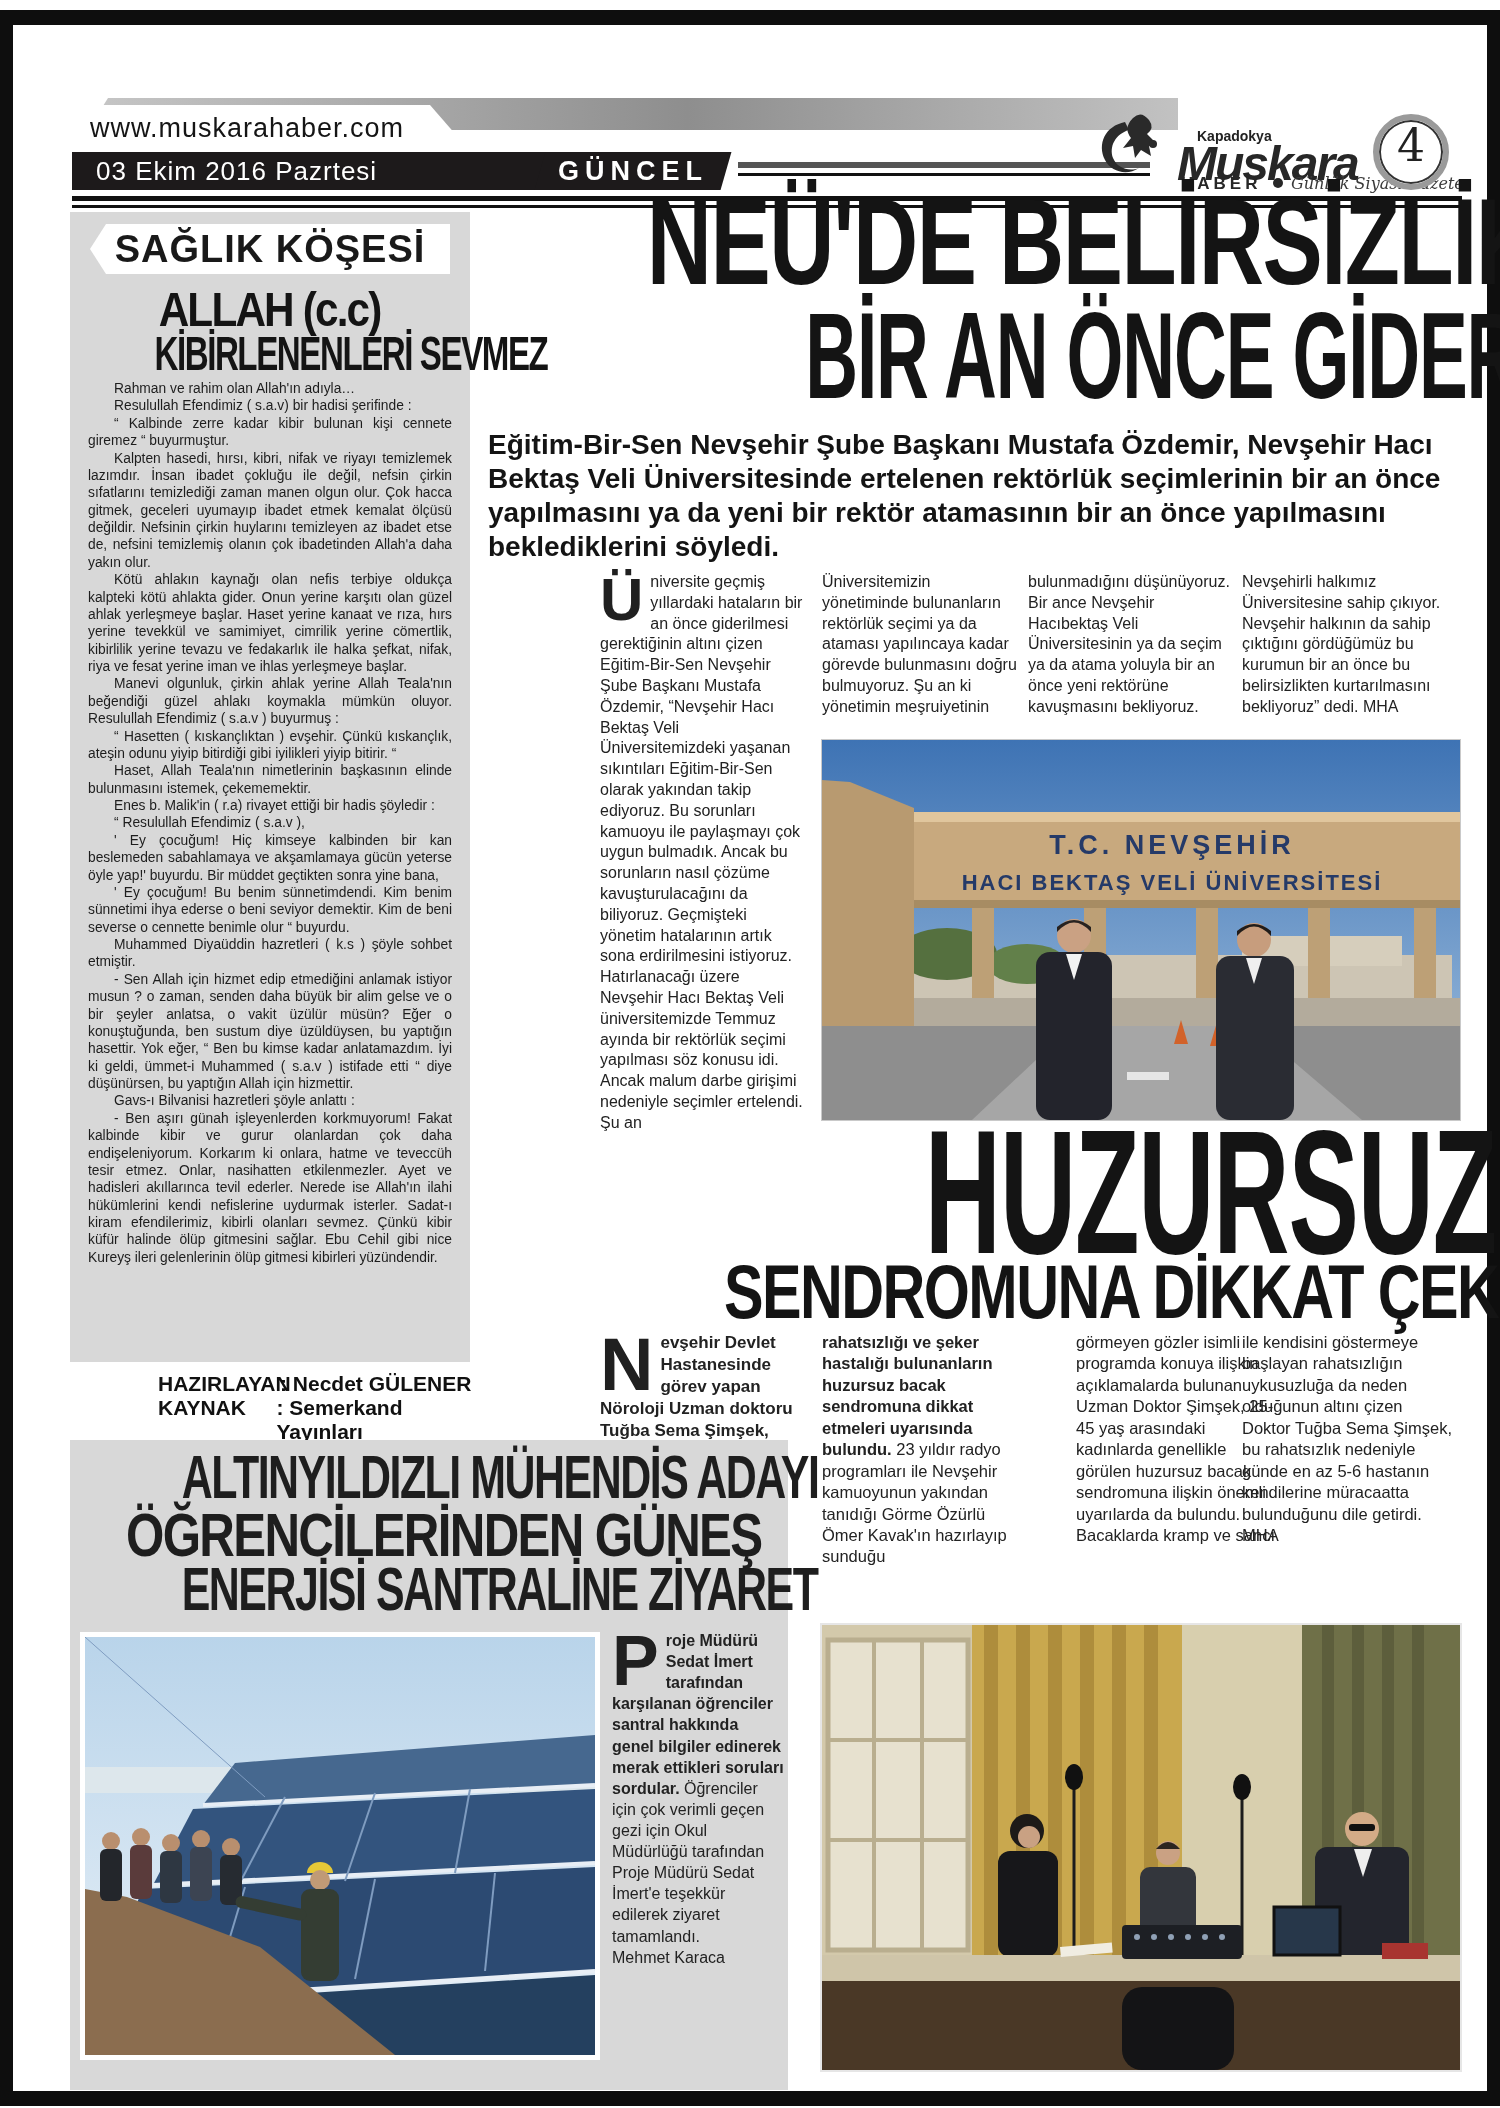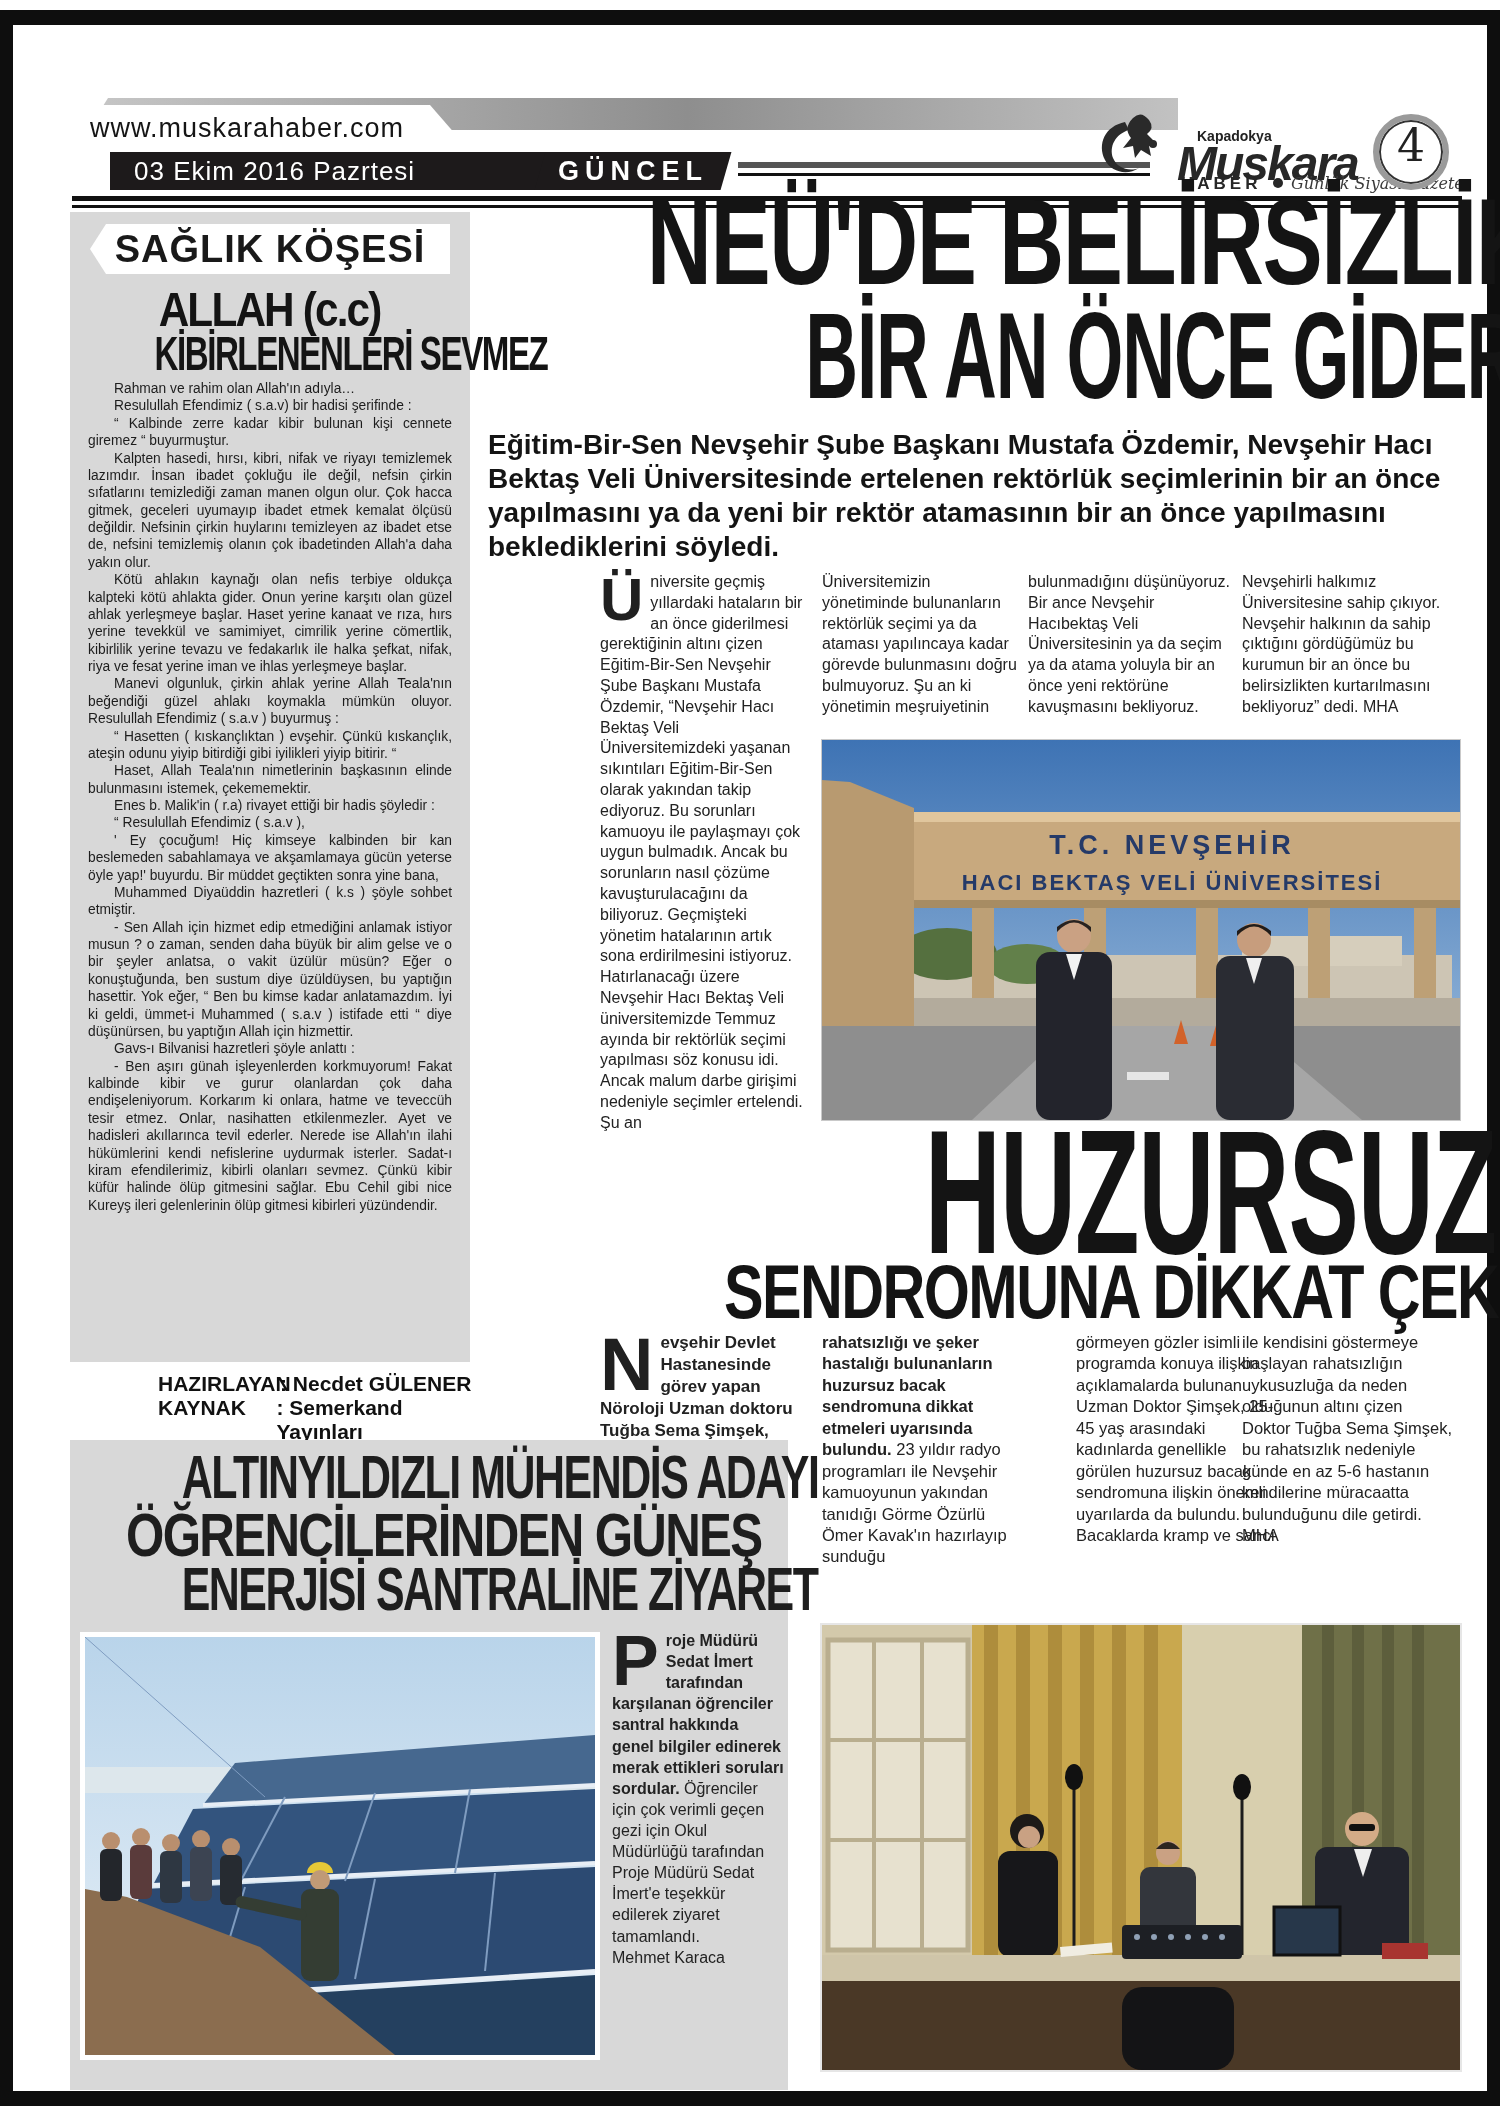--- a/index.html
+++ b/index.html
@@ -6,21 +6,21 @@
   .page { position:relative; width:1500px; height:2108px; background:#fff; overflow:hidden;
           font-family:"Liberation Sans", sans-serif; color:#1c1c1c; margin:0 auto; }
   .abs { position:absolute; }
   .frame { background:#0e0e0e; }
   
   .graybar { background:linear-gradient(to right,#c6c6c6,#8e8e8e 55%,#c2c2c2);
              clip-path:polygon(20px 0,100% 0,100% 100%,0 100%); }
   .urlplate { background:#fff; clip-path:polygon(0 0,calc(100% - 40px) 0,100% 100%,0 100%);
               font-size:27px; letter-spacing:1px; color:#151515; line-height:46px; padding-left:18px; }
   .datebar { background:#1d1a1b; clip-path:polygon(0 0,100% 0,calc(100% - 26px) 100%,0 100%);
-             color:#fff; font-size:26px; line-height:38px; padding-left:24px; letter-spacing:1px;margin-left:38px; }
+             color:#fff; font-size:26px; line-height:38px; padding-left:24px; letter-spacing:1px; }
   .guncel { background:#1d1a1b; transform:skewX(-16deg); }
   .guncel span { display:block; transform:skewX(16deg); text-align:center; line-height:38px;
                  color:#fff; font-weight:bold; font-size:27px; letter-spacing:6px; }
   .rule-double { border-top:5px solid #111; border-bottom:3px solid #111; height:4px; }
   .thinline { background:#555; }
   
   .hwrap { position:absolute; text-align:center; }
   .cline { display:inline-block; white-space:nowrap; font-weight:bold; transform-origin:center top;
            letter-spacing:-2px; color:#141414; line-height:0.9; }
   
@@ -95,20 +95,21 @@
       <p>Resulullah Efendimiz ( s.a.v) bir hadisi şerifinde :</p>
       <p>“ Kalbinde zerre kadar kibir bulunan kişi cennete giremez “ buyurmuştur.</p>
       <p>Kalpten hasedi, hırsı, kibri, nifak ve riyayı temizlemek lazımdır. İnsan ibadet çokluğu ile değil, nefsin çirkin sıfatlarını temizlediği zaman manen olgun olur. Çok hacca gitmek, geceleri uyumayıp ibadet etmek kemalat ölçüsü değildir. Nefsinin çirkin huylarını temizleyen az ibadet etse de, nefsini temizlemiş olanın çok ibadetinden Allah'a daha yakın olur.</p>
       <p>Kötü ahlakın kaynağı olan nefis terbiye oldukça kalpteki kötü ahlakta gider. Onun yerine karşıtı olan güzel ahlak yerleşmeye başlar. Haset yerine kanaat ve rıza, hırs yerine tevekkül ve samimiyet, cimrilik yerine cömertlik, kibirlilik yerine tevazu ve fedakarlık ile halka şefkat, nifak, riya ve fesat yerine iman ve ihlas yerleşmeye başlar.</p>
       <p>Manevi olgunluk, çirkin ahlak yerine Allah Teala'nın beğendiği güzel ahlakı koymakla mümkün oluyor. Resulullah Efendimiz ( s.a.v ) buyurmuş :</p>
       <p>“ Hasetten ( kıskançlıktan ) evşehir. Çünkü kıskançlık, ateşin odunu yiyip bitirdiği gibi iyilikleri yiyip bitirir. “</p>
       <p>Haset, Allah Teala'nın nimetlerinin başkasının elinde bulunmasını istemek, çekememektir.</p>
       <p>Enes b. Malik'in ( r.a) rivayet ettiği bir hadis şöyledir :</p>
       <p>“ Resulullah Efendimiz ( s.a.v ),</p>
       <p>' Ey çocuğum! Hiç kimseye kalbinden bir kan beslemeden sabahlamaya ve akşamlamaya gücün yeterse öyle yap!' buyurdu. Bir müddet geçtikten sonra yine bana,</p>
+      <p>' Ey çocuğum! Bu benim sünnetimdendi. Kim benim sünnetimi ihya ederse o beni seviyor demektir. Kim de beni severse o cennette benimle olur “ buyurdu.</p>
       <p>Muhammed Diyaüddin hazretleri ( k.s ) şöyle sohbet etmiştir.</p>
       <p>- Sen Allah için hizmet edip etmediğini anlamak istiyor musun ? o zaman, senden daha büyük bir alim gelse ve o bir şeyler anlatsa, o vakit üzülür müsün?  Eğer o konuştuğunda, ben sustum diye üzüldüysen, bu yaptığın hasettir. Yok eğer, “ Ben bu kimse kadar anlatamazdım. İyi ki geldi, ümmet-i Muhammed ( s.a.v ) istifade etti “ diye düşünürsen, bu yaptığın Allah için hizmettir.</p>
       <p>Gavs-ı Bilvanisi hazretleri şöyle anlattı :</p>
       <p>- Ben aşırı günah işleyenlerden korkmuyorum! Fakat kalbinde kibir ve gurur olanlardan çok daha endişeleniyorum. Korkarım ki onlara, hatme ve teveccüh tesir etmez. Onlar, nasihatten etkilenmezler. Ayet ve hadisleri akıllarınca tevil ederler. Nerede ise Allah'ın ilahi hükümlerini kendi nefislerine uydurmak isterler. Sadat-ı kiram efendilerimiz, kibirli olanları sevmez. Çünkü kibir küfür halinde ölüp gitmesini sağlar. Ebu Cehil gibi nice Kureyş ileri gelenlerinin ölüp gitmesi kibirleri yüzündendir.</p>
     </div>
   </div>
 
   <div class="abs credits" style="left:158px;top:1372px;width:330px;">
     <div class="row">
         <span class="lbl">HAZIRLAYAN</span>

